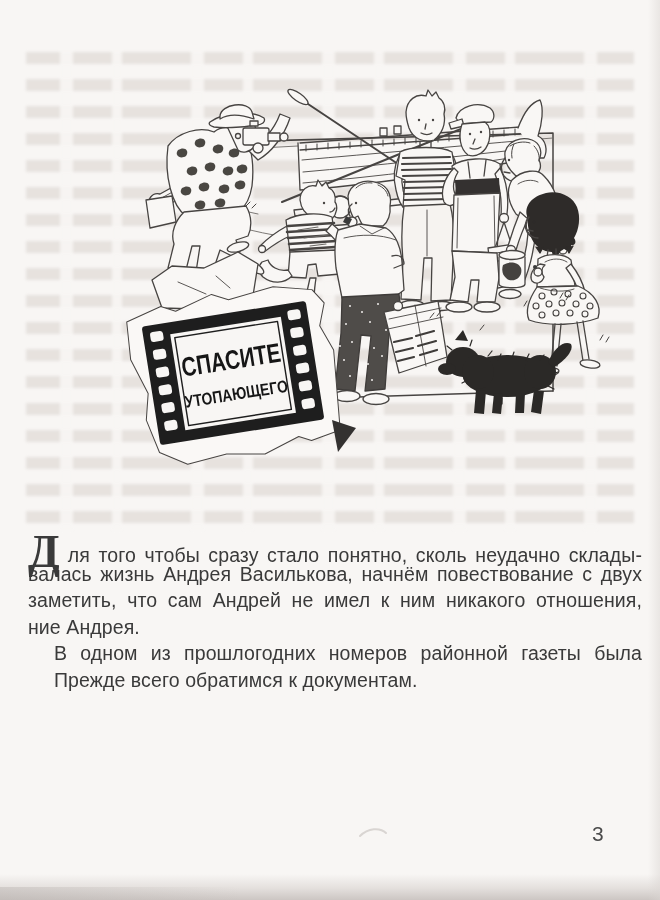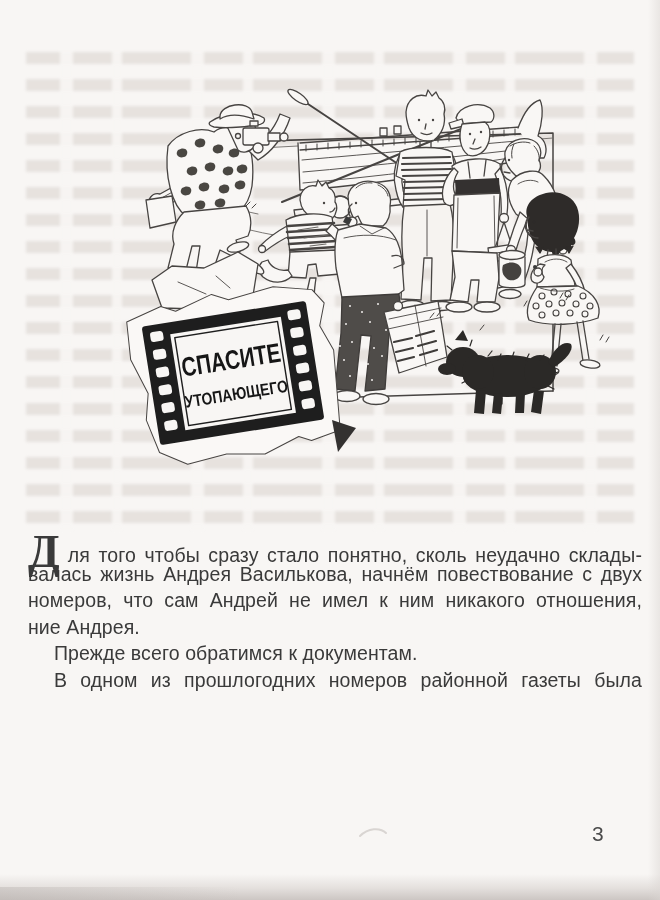--- a/index.html
+++ b/index.html
@@ -305,24 +305,24 @@
       </g>
       <path d="M332,420 L356,428 L338,452 Z" fill="#333130" stroke="none"></path>
 
       <path d="M360,836 C368,828 380,827 386,833" stroke="#d9d5d2" stroke-width="2"></path>
     </g>
   </svg>
 
   <div class="textblock">
     <div class="ln"><span class="dropcap">Д</span><span>ля того чтобы сразу стало понятно, сколь неудачно склады-</span></div>
     <div class="ln">валась жизнь Андрея Василькова, начнём повествование с двух</div>
-    <div class="ln">номеров, что сам Андрей не имел к ним никакого отношения,</div>
+    <div class="ln">заметить, что сам Андрей не имел к ним никакого отношения,</div>
     <div class="ln left">ние Андрея.</div>
+    <div class="ln ind">В одном из прошлогодних номеров районной газеты была</div>
     <div class="ln left ind">Прежде всего обратимся к документам.</div>
-    <div class="ln ind">В одном из прошлогодних номеров районной газеты была</div>
   </div>
 
   <div class="pagenum">3</div>
 
   <div class="scan-bottom"></div>
   <div class="scan-corner"></div>
   <div class="scan-right"></div>
 </div>
 
 </body></html>

